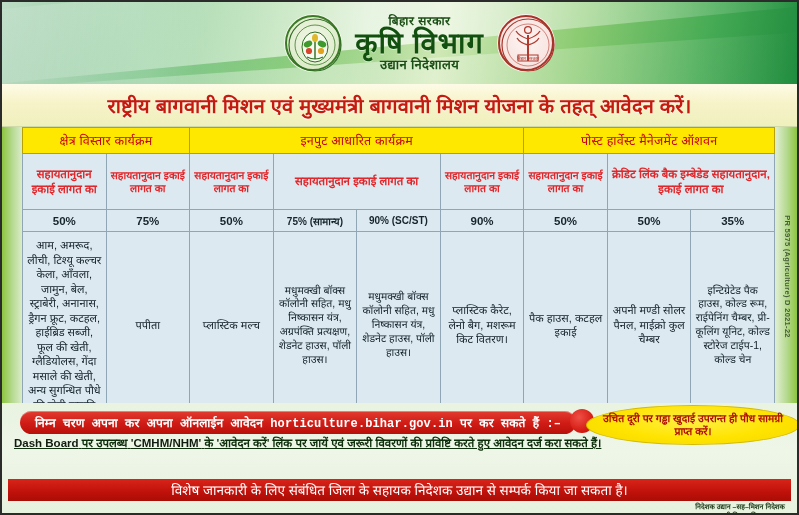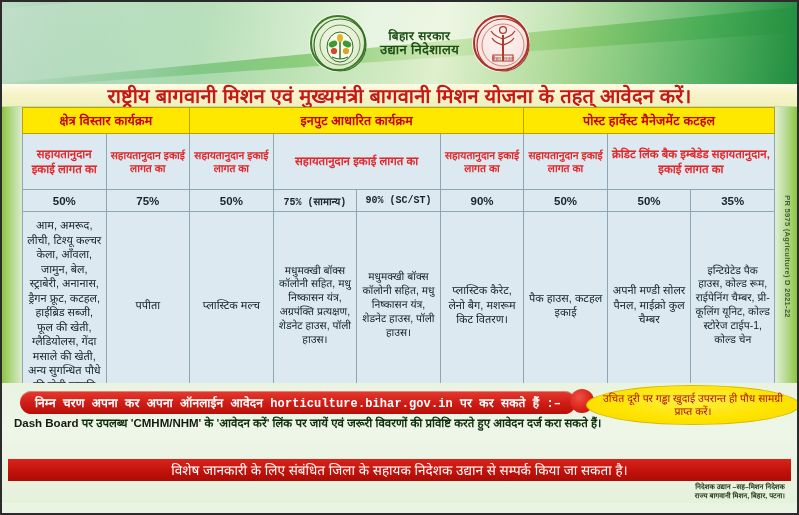--- a/index.html
+++ b/index.html
@@ -89,21 +89,21 @@
   }
   .logo-right {
     background: radial-gradient(circle at 50% 45%, #fdf4f2 0%, #f8e6e2 60%, #f0d4cd 100%);
     border: 2px solid #a8332a;
     box-shadow: 0 0 0 1px #fdf1ef;
   }
   .logo-left svg, .logo-right svg { position: absolute; inset: 0; }
 
   
   .headline {
-    height: 23px;
+    height: 43px;
     background: linear-gradient(180deg, #fdfbe6 0%, #f7f3c9 45%, #eef0bd 100%);
     display: flex; align-items: center; justify-content: center;
     border-bottom: 1px solid #cfd9a9;
   }
   .headline-text {
     font-size: 20px; font-weight: bold;
     color: #c51a10;
     letter-spacing: 0.2px;
     white-space: nowrap;
     text-shadow: 0 1px 0 rgba(255,255,255,0.85);
@@ -129,21 +129,21 @@
   table.grid td, table.grid th {
     border: 1px solid #8fa7b4;
     vertical-align: middle;
     text-align: center;
   }
 
   .sec-head {
     background: #ffe800;
     color: #c5000f;
     font-size: 12.5px;
-    font-weight: bold;
+    font-weight: normal;
     height: 26px;
     padding: 3px 4px;
     letter-spacing: 0.2px;
     border: 1px solid #b9a200 !important;
   }
 
   .sub-head {
     background: #dce9f0;
     color: #e0282c;
     font-size: 11.5px;
@@ -155,21 +155,21 @@
   .sub-head.small { font-size: 10.5px; }
 
   .pct {
     background: #dce9f0;
     color: #16242b;
     font-size: 11.5px;
     font-weight: bold;
     height: 22px;
     padding: 2px 6px;
   }
-  .pct.small { font-size: 10px; font-family: Liberation Mono, monospace; }
+  .pct.small { font-size: 10px; }
 
   .body-cell {
     background: #dce9f0;
     color: #12202a;
     font-size: 11px;
     line-height: 1.32;
     padding: 6px 3px;
     vertical-align: top;
     height: 160px;
   }
@@ -237,38 +237,38 @@
     background: radial-gradient(ellipse at 50% 38%, #ffef45 0%, #ffe400 55%, #f2d600 100%);
     border: 1px solid #d4bb00;
     border-radius: 50%;
     display: flex; align-items: center; justify-content: center;
     text-align: center;
     z-index: 4;
   }
   .yellow-oval-text {
     color: #b01006;
     font-size: 10.5px;
-    font-weight: normal;
+    font-weight: bold;
     line-height: 1.28;
     padding: 0 6px;
   }
 
   .step-line {
     font-size: 12px;
     color: #0e2f0c;
     font-weight: bold;
     line-height: 1.5;
     padding-left: 4px;
     white-space: nowrap;
   }
   .step-line .url { color: #d6241a; }
   .step-line .quoted { color: #102c0e; }
   .step-line .click { color: #d6241a; }
   .step-line .cmhm { color: #111d10; }
-  .step-line.l2 { font-size: 11.5px; }
+  .step-line.l2 { font-size: 11.5px; text-decoration: underline; }
 
   .red-strip {
     position: absolute;
     left: 6px; right: 6px;
     top: 76px;
     height: 22px;
     background: linear-gradient(180deg, #d9241a 0%, #bf110a 60%, #a90d06 100%);
     display: flex; align-items: center; justify-content: center;
   }
   .red-strip-text {
@@ -310,20 +310,21 @@
           <ellipse cx="35" cy="27" rx="4.5" ry="3" fill="#3f9a2e" transform="rotate(28 35 27)"></ellipse>
           <circle cx="22" cy="34" r="3.1" fill="#d8452c"></circle>
           <circle cx="34" cy="34" r="3.1" fill="#e0a21f"></circle>
           <ellipse cx="28" cy="21" rx="3" ry="4" fill="#e0b62a"></ellipse>
           <path d="M20 40 q8 4 16 0" stroke="#2f6b22" stroke-width="1.1" fill="none"></path>
         </svg>
       </div>
 
       <div class="dept-titles">
         <div class="dept-sub-top">बिहार सरकार</div>
+        <div class="dept-main">कृषि विभाग</div>
         <div class="dept-sub-bottom">उद्यान निदेशालय</div>
       </div>
 
       <div class="logo-right">
         <svg viewBox="0 0 56 56" width="56" height="56" aria-hidden="true">
           <circle cx="28" cy="28" r="26" fill="none" stroke="#a8332a" stroke-width="1.2"></circle>
           <circle cx="28" cy="28" r="21" fill="none" stroke="#c1544a" stroke-width="0.7"></circle>
           <path d="M28 44 L28 18" stroke="#b03a2e" stroke-width="2"></path>
           <path d="M28 22 q-9 -3 -12 -8 M28 22 q9 -3 12 -8 M28 28 q-8 -2 -11 -7 M28 28 q8 -2 11 -7" stroke="#b03a2e" stroke-width="1.3" fill="none"></path>
           <circle cx="28" cy="13" r="3.4" fill="none" stroke="#b03a2e" stroke-width="1.3"></circle>
@@ -338,21 +339,21 @@
   <div class="headline">
     <div class="headline-text">राष्ट्रीय बागवानी मिशन एवं मुख्यमंत्री बागवानी मिशन योजना के तहत् आवेदन करें।</div>
   </div>
 
   <div class="table-wrap">
     <table class="grid">
       <tbody>
         <tr>
           <th class="sec-head" colspan="2">क्षेत्र विस्तार कार्यक्रम</th>
           <th class="sec-head" colspan="4">इनपुट आधारित कार्यक्रम</th>
-          <th class="sec-head" colspan="3">पोस्ट हार्वेस्ट मैनेजमेंट कटहल</th>
+          <th class="sec-head" colspan="3">पोस्ट हार्वेस्ट मैनेजमेंट ऑशवन</th>
         </tr>
 
         <tr>
           <td class="sub-head" style="width:19.5%">सहायतानुदान इकाई लागत का</td>
           <td class="sub-head small" style="width:9.5%">सहायतानुदान इकाई लागत का</td>
           <td class="sub-head small" style="width:9.5%">सहायतानुदान इकाई लागत का</td>
           <td class="sub-head" colspan="2" style="width:19%">सहायतानुदान इकाई लागत का</td>
           <td class="sub-head small" style="width:9.5%">सहायतानुदान इकाई लागत का</td>
           <td class="sub-head small" style="width:9%">सहायतानुदान इकाई लागत का</td>
           <td class="sub-head" colspan="2" style="width:24%">क्रेडिट लिंक बैक इम्बेडेड सहायतानुदान, इकाई लागत का</td>

